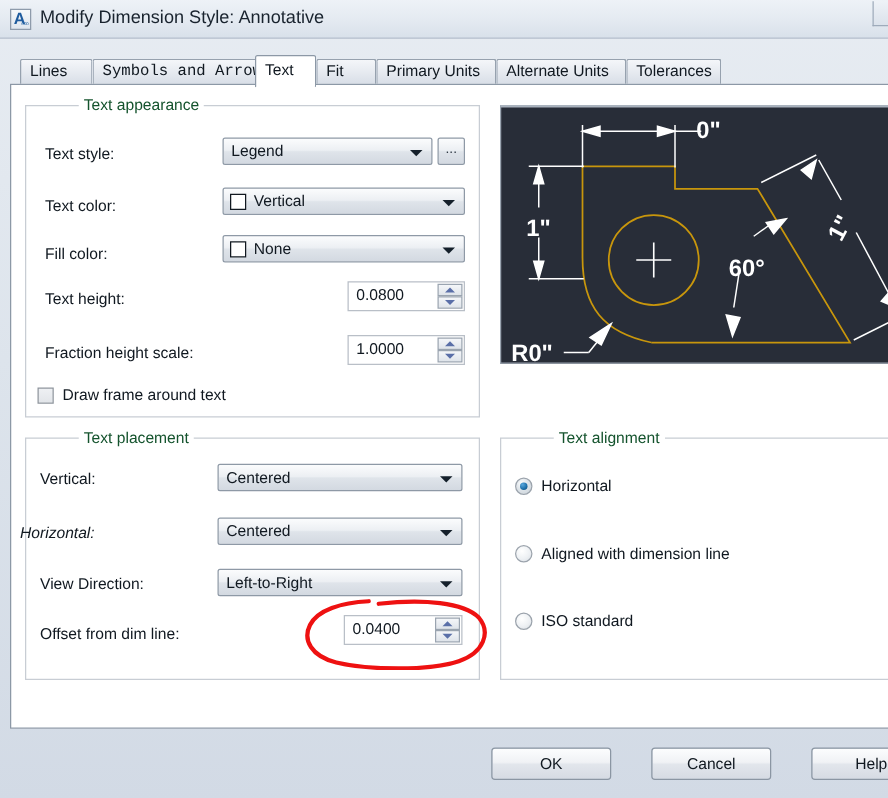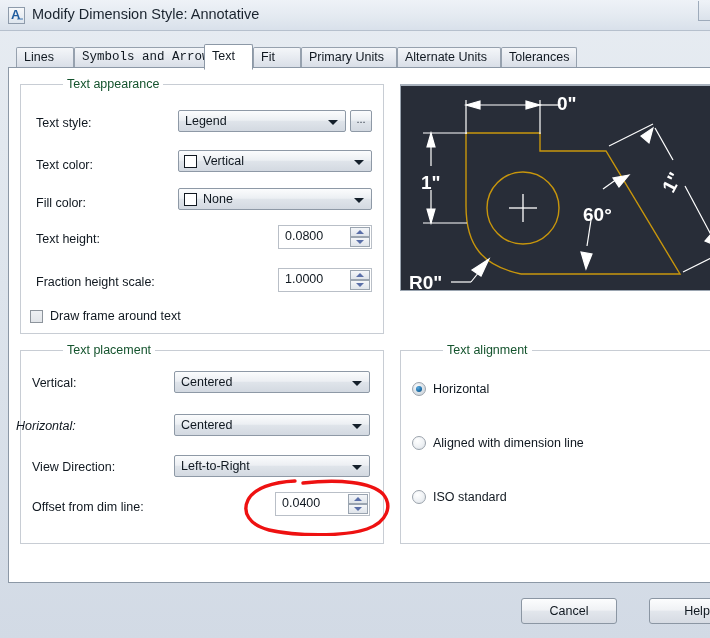--- a/index.html
+++ b/index.html
@@ -500,16 +500,17 @@
 
       <g stroke="#ffffff" stroke-width="1.2" fill="#ffffff">
         <line x1="50" y1="196" x2="70" y2="196"></line>
         <polygon points="88,173 71,184 80,190"></polygon>
         <line x1="70" y1="196" x2="78" y2="186"></line>
       </g>
       <text x="8" y="203" fill="#ffffff" font-family="Liberation Sans, sans-serif" font-size="19" font-weight="bold">R0"</text>
     </svg>
   </div>
 
+  <div class="dlg-button" id="btn-ok">OK</div>
   <div class="dlg-button" id="btn-cancel">Cancel</div>
   <div class="dlg-button" id="btn-help">Help</div>
 
 </div>
 
 </body></html>

